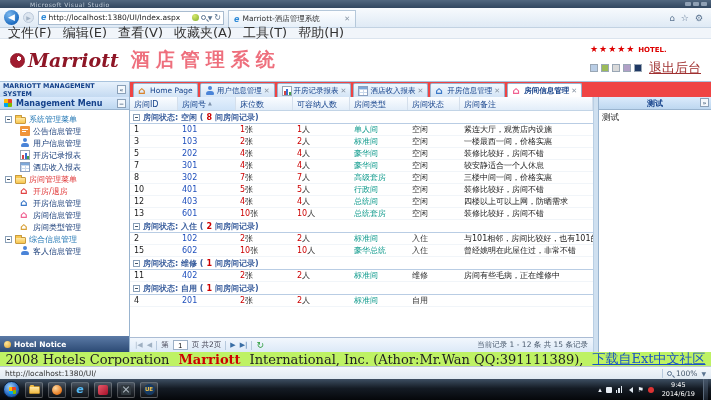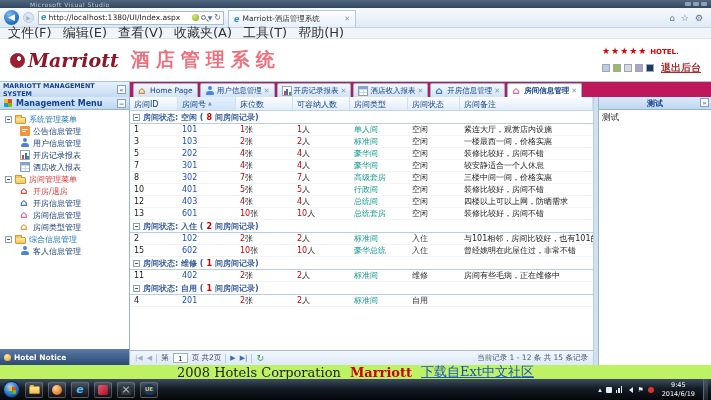--- a/index.html
+++ b/index.html
@@ -35,24 +35,24 @@
   
   .pagehead{height:42px;background:#fff;display:flex;align-items:center;padding:0 10px;}
   .mlogo-ic{width:15px;height:15px;border-radius:50%;background:radial-gradient(circle at 60% 35%,#fff 0 18%,#a01c30 20%);border:1px solid #8e1626;margin-right:3px;flex:none;}
   .mlogo{font-family:"DejaVu Serif","Liberation Serif",serif;font-style:italic;font-weight:bold;font-size:19px;color:#8e1626;line-height:1;}
   .ptitle{font-family:"DejaVu Serif","Liberation Serif",serif;font-size:19px;font-weight:bold;color:#ee6f7d;letter-spacing:6px;margin-left:12px;}
   .headright{margin-left:auto;text-align:left;}
   .stars{color:#dd0000;font-size:9px;font-weight:bold;letter-spacing:1px;}
   .hotel-lbl{color:#dd0000;font-size:7px;font-weight:bold;}
   .themes{display:flex;gap:3px;justify-content:flex-end;align-items:center;margin-top:5px;}
   .sw{width:8px;height:8px;border:1px solid #9aa7b5;}
-  .backstage{font-size:10px;color:#a03030;text-decoration:underline;margin-left:4px;font-weight:bold;}
-
-  
-  .midrow{height:16px;display:flex;background:#be185d;border-top:1px solid #aac4de;}
+  .backstage{font-size:13px;color:#a03030;text-decoration:underline;margin-left:4px;}
+
+  
+  .midrow{height:16px;display:flex;background:#ef4444;border-top:1px solid #aac4de;}
   .sbhead{width:130px;flex:none;background:linear-gradient(#e7f1fc,#c4daf1);border-right:1px solid #99b4cf;display:flex;align-items:center;justify-content:space-between;padding:0 3px;font-size:6.4px;font-weight:bold;color:#15428b;}
   .minibox{width:9px;height:9px;border:1px solid #8aa0b8;background:#f4f8fc;color:#46617e;font-size:6px;line-height:7px;text-align:center;flex:none;}
   .tabs{flex:1;display:flex;align-items:flex-end;gap:2px;padding-left:3px;}
   .xtab{height:14px;display:flex;align-items:center;gap:2px;padding:0 4px;background:linear-gradient(#f2f8fe,#d3e4f5);border:1px solid #99b4cf;border-bottom:none;border-radius:2px 2px 0 0;font-size:7.5px;color:#15428b;white-space:nowrap;}
   .xtab.active{background:#fff;font-weight:bold;}
 
   
   .bodyrow{flex:1;display:flex;min-height:0;background:#d4e2f1;}
   .west{width:130px;flex:none;background:#fff;border-right:1px solid #99b4cf;display:flex;flex-direction:column;}
   .acc-head{height:13px;background:linear-gradient(#dcebfc,#bdd7f0);border-bottom:1px solid #99b4cf;display:flex;align-items:center;gap:3px;padding:0 3px;font-size:8px;font-weight:bold;color:#15428b;flex:none;}
@@ -505,23 +505,33 @@
         <span>测试</span>
         <span class="minibox">»</span>
       </div>
       <div class="east-body">测试</div>
     </div>
   </div>
 
   <div class="footerband">
     <span>2008  Hotels Corporation </span>
     <span class="brand">Marriott</span>
+    <span> International, Inc.  (Athor:Mr.Wan QQ:391111389),</span>
     <a class="flink">下载自Ext中文社区</a>
   </div>
 
+  <div class="statusbar">
+    <span>http://localhost:1380/UI/</span>
+    <span class="status-right">
+      <span class="vsep"></span>
+      <span class="mag"></span>
+      <span>100%</span>
+      <span class="caret">▼</span>
+    </span>
+  </div>
 
   <div class="taskbar">
     <div class="orb"></div>
     <div class="tico">
         <span class="ti-folder"></span>
       </div>
     <div class="tico">
         <span class="ti-orange"></span>
       </div>
     <div class="tico">

